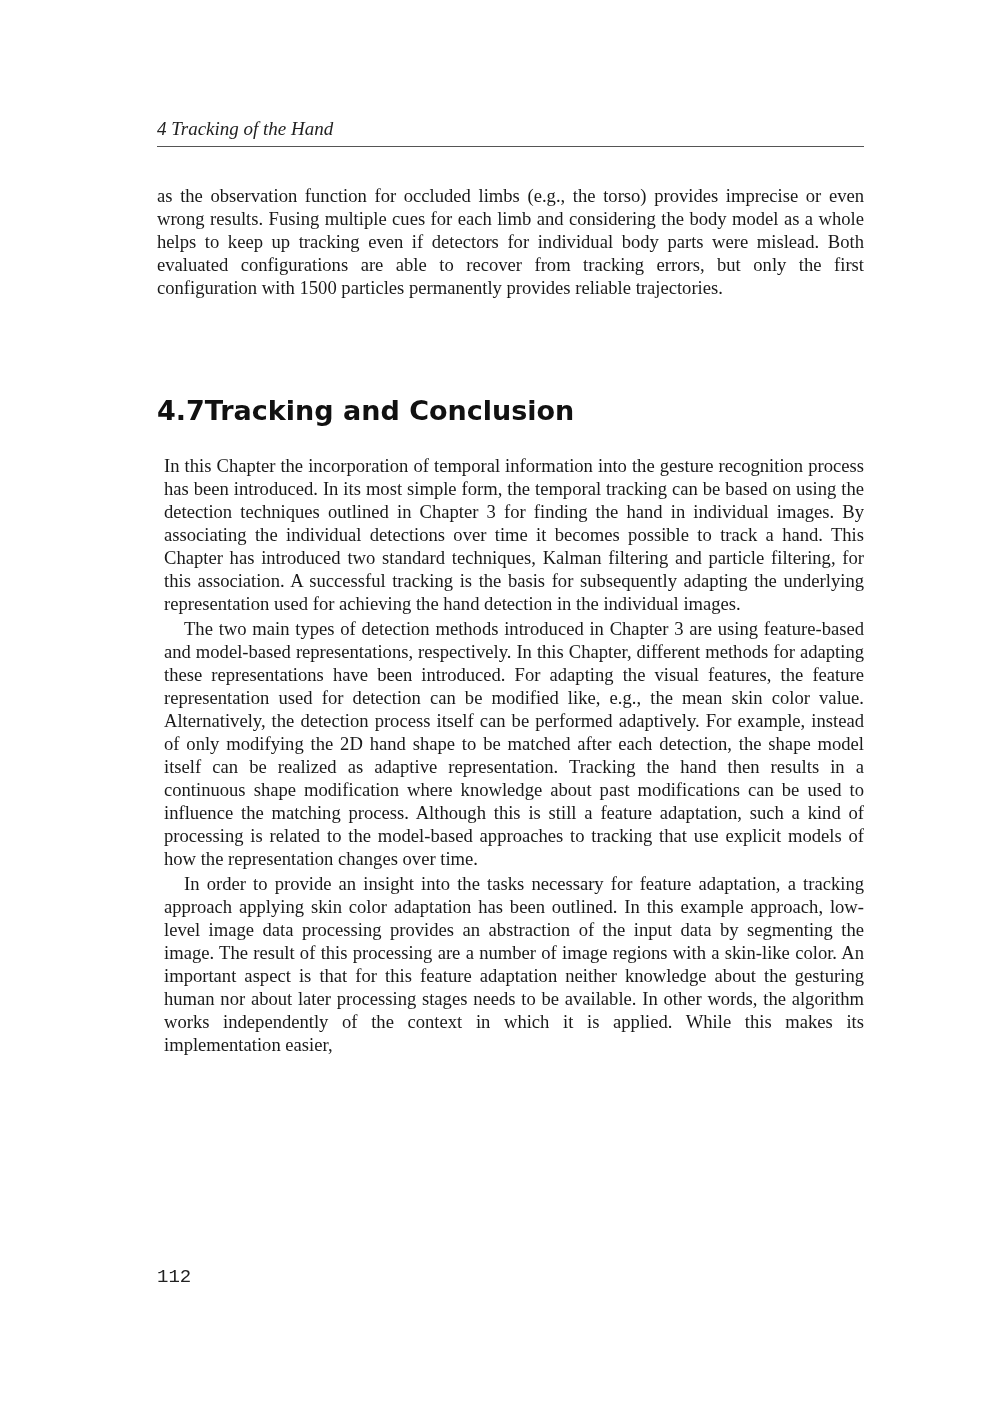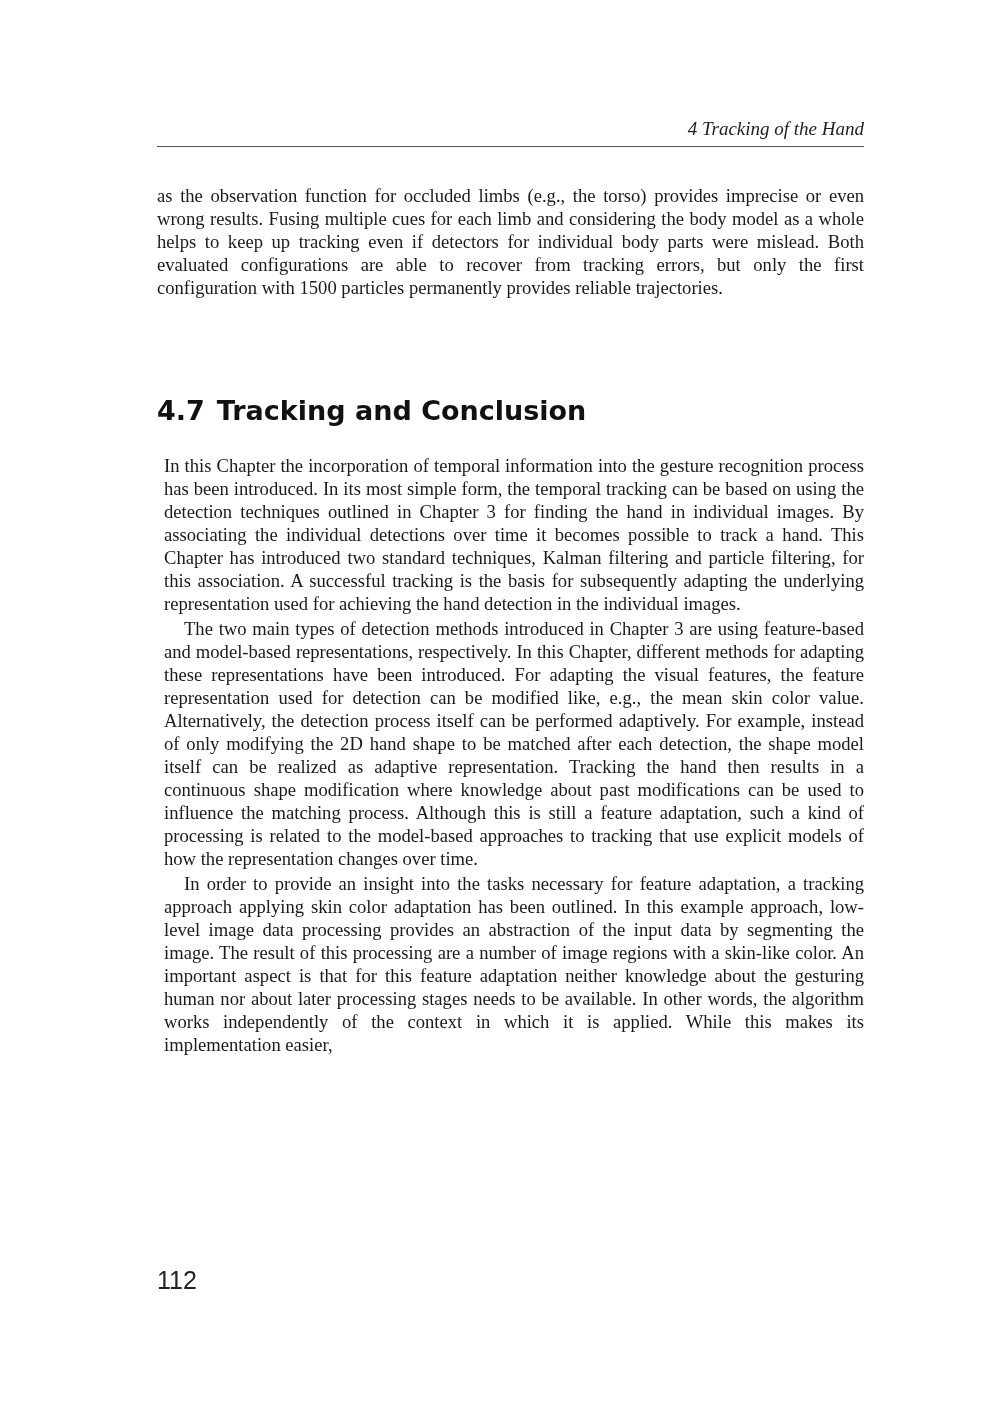--- a/index.html
+++ b/index.html
@@ -1,45 +1,45 @@
 <!DOCTYPE html>
 <html><head>
 <meta charset="utf-8">
 <style>
   html, body { margin: 0; padding: 0; background: #ffffff; }
   body { width: 1000px; height: 1414px; position: relative; overflow: hidden; color: #1a1a1a; }
   .page { position: absolute; left: 157px; top: 0; width: 707px; }
   .running-head {
     position: absolute; top: 118px; left: 0; width: 707px;
     font-family: "Liberation Serif", "DejaVu Serif", serif;
-    font-style: italic; font-size: 19px; color: #222; text-align: right;
+    font-style: italic; font-size: 19px; color: #222;
   }
   .head-rule {
     position: absolute; top: 146px; left: 0; width: 707px; height: 0;
     border-top: 1px solid #555;
   }
   .body-text {
     font-family: "Liberation Serif", "DejaVu Serif", serif;
     font-size: 18.6px; line-height: 23px; color: #1a1a1a;
     text-align: justify; margin: 0;
   }
   .p1 { position: absolute; top: 184px; left: 0; width: 707px; }
   .section-heading {
     position: absolute; top: 395px; left: 0; width: 707px;
     font-family: "DejaVu Sans", "Liberation Sans", sans-serif;
     font-weight: bold; font-size: 27px; color: #111; margin: 0;
   }
-  .section-heading .num { margin-right: 12px; }
+  .section-heading .num { }
   .summary { position: absolute; top: 454px; left: 0; width: 707px; }
   .summary p { margin: 0 0 2px 7px; }
   .summary p.indent { text-indent: 20px; }
   .page-number {
     position: absolute; top: 1266px; left: 0;
-    font-family: Liberation Sans, sans-serif;
-    font-size: 25px; color: #222;
+    font-family: Liberation Mono, monospace;
+    font-size: 19px; color: #222;
   }
 </style>
 </head>
 <body>
 
 <div class="page">
   <div class="running-head">4  Tracking of the Hand</div>
   <div class="head-rule"></div>
 
   <p class="body-text p1">as the observation function for occluded limbs (e.g., the torso) provides imprecise or even wrong results. Fusing multiple cues for each limb and considering the body model as a whole helps to keep up tracking even if detectors for individual body parts were mislead. Both evaluated configurations are able to recover from tracking errors, but only the first configuration with 1500 particles permanently provides reliable trajectories.</p>

